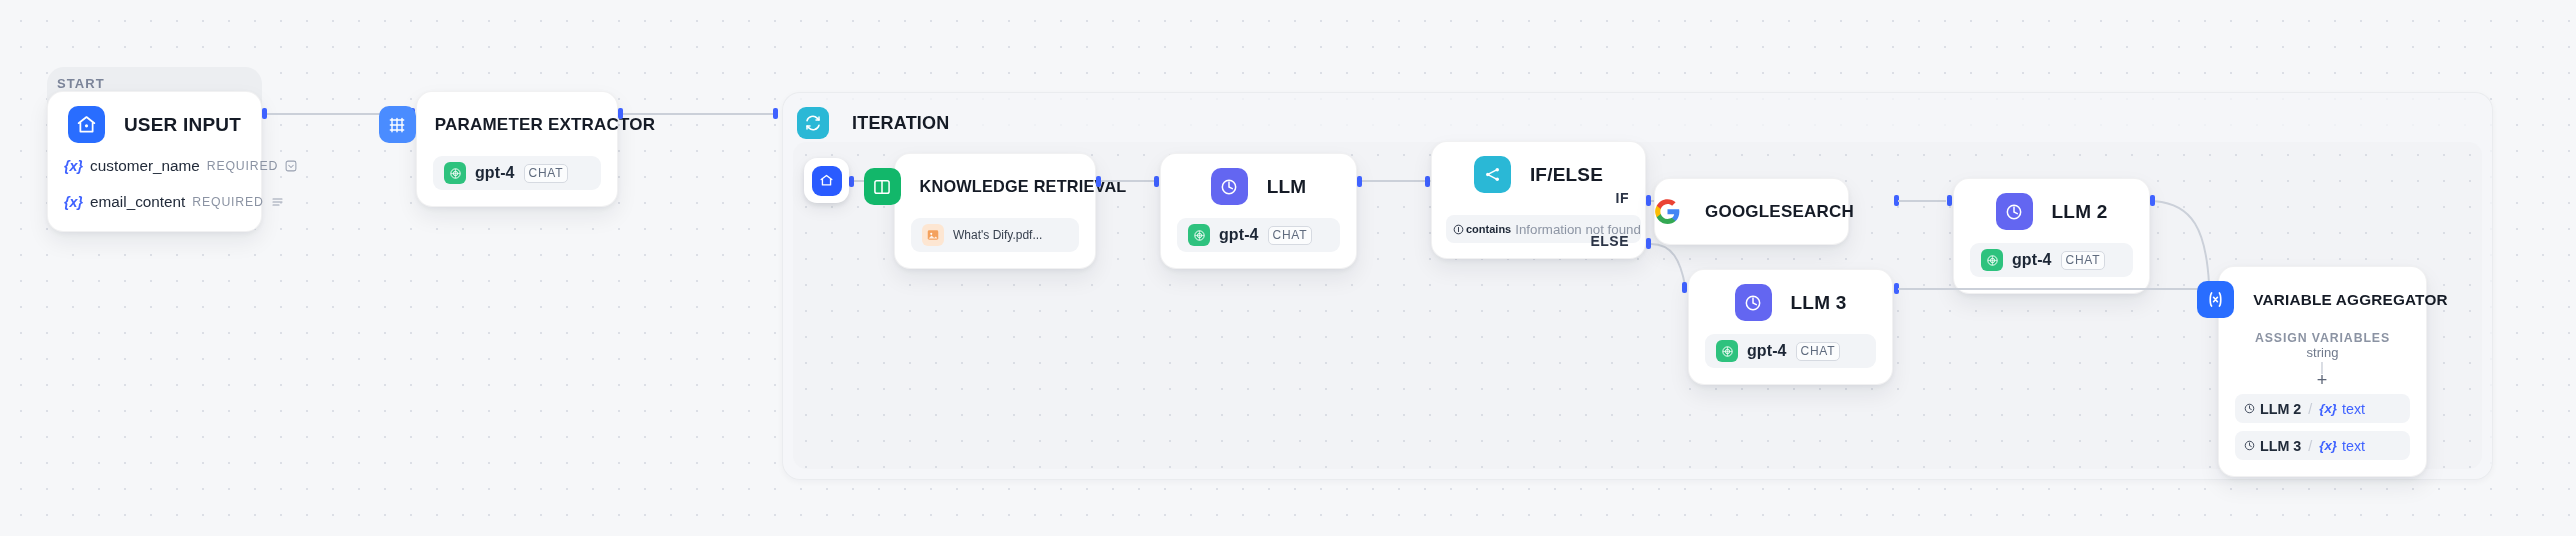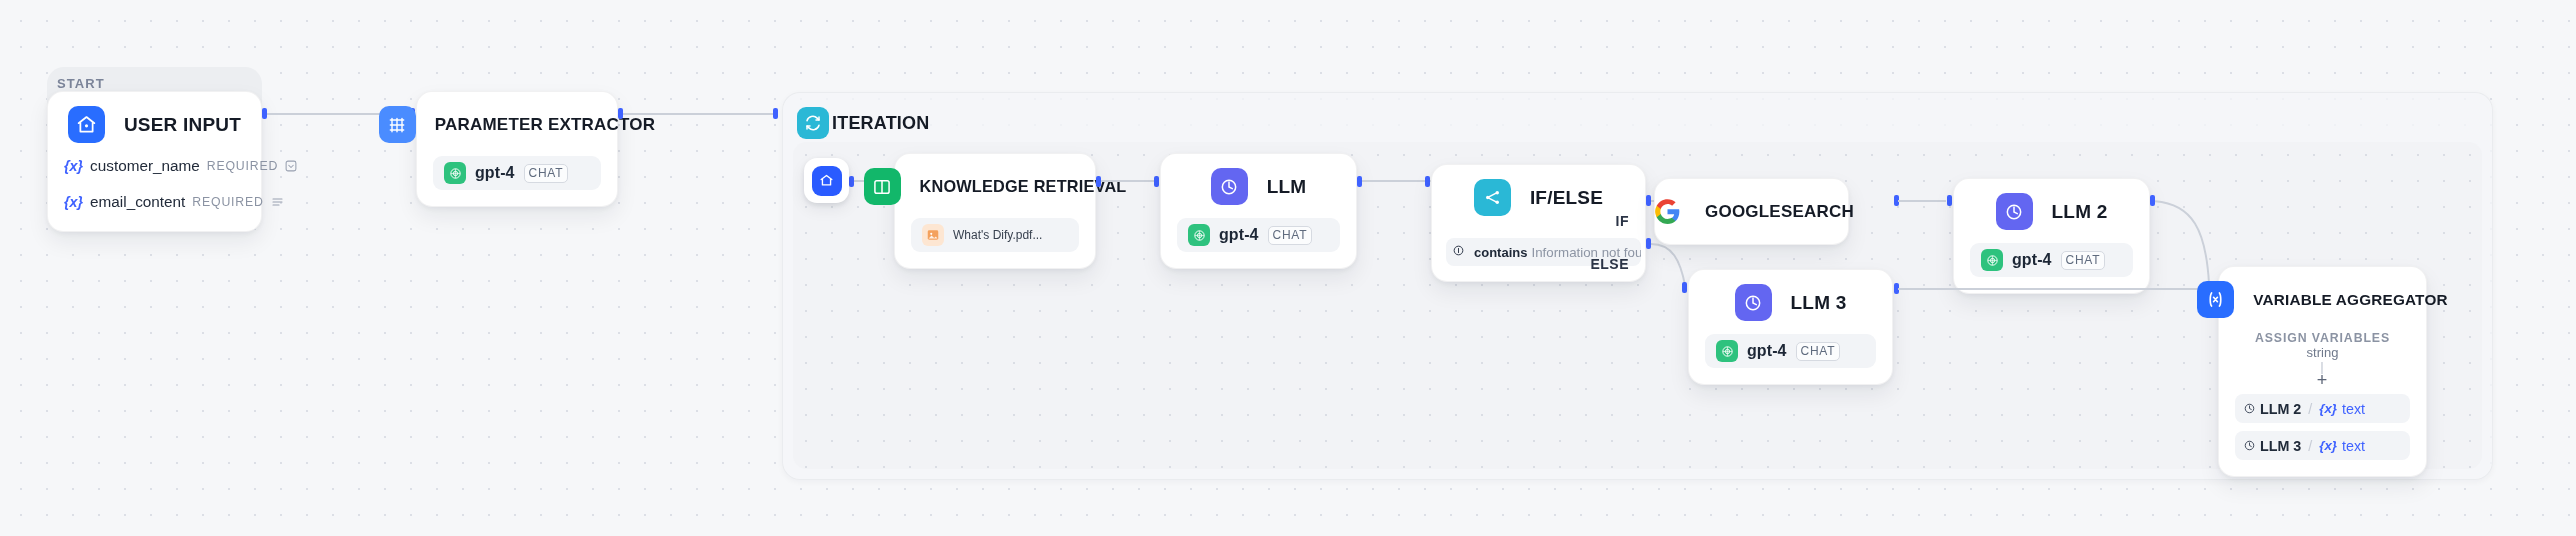--- a/index.html
+++ b/index.html
@@ -105,21 +105,21 @@
   #iteration-inner {
     position: absolute;
     left: 10px; top: 49px; right: 10px; bottom: 10px;
     border-radius: 14px;
     background-color: #f2f3f6;
     background-image: radial-gradient(circle, #dadde4 1.1px, transparent 1.2px);
     background-size: 26px 26px;
   }
   #iteration-head {
     position: absolute; left: 14px; top: 14px;
-    display: flex; align-items: center; gap: 3px; z-index: 4;
+    display: flex; align-items: center; gap: 23px; z-index: 4;
   }
   #iteration-head .ico { width: 32px; height: 32px; flex: 0 0 32px; border-radius: 9px; }
   #iteration-title { font-size: 18px; font-weight: 700; color: #151b26; letter-spacing:0.2px; }
 
   
   #iter-start {
     position: absolute; left: 804px; top: 158px;
     width: 45px; height: 45px; border-radius: 13px;
     background: #fff;
     box-shadow: 0 2px 5px rgba(16,24,40,.10), 0 6px 16px rgba(16,24,40,.07);
@@ -167,22 +167,22 @@
 
   
   .cond-row {
     position: absolute; left: 14px; top: 73px;
     width: 195px; height: 28px;
     background: #f2f4f7; border-radius: 8px;
     display: flex; align-items: center; padding: 0 7px; gap: 4px;
     font-size: 13.3px; overflow: hidden; white-space: nowrap;
   }
   .cond-chip {
-    display: inline-flex; align-items: flex-start; gap: 10px;
-    font-weight: 700; color: #1d2736; font-size: 13px;
+    display: inline-flex; align-items: center; gap: 2px;
+    font-weight: 700; color: #1d2736; font-size: 11px;
   }
   .cond-val { color: #8d95a4; font-size: 13.3px; }
 </style>
 </head>
 <body>
 
 <div id="canvas">
 
   <div id="start-group"></div>
   <div id="start-label">START</div>
@@ -327,21 +327,21 @@
       </span>
       <span class="model-name">gpt-4</span>
       <span class="chat-tag">CHAT</span>
     </div>
   </div>
 
   <div class="handle" style="left:1357px; top:176px;"></div>
   <div class="edge" style="left:1362px; top:180px; width:63px;"></div>
   <div class="handle" style="left:1425px; top:176px;"></div>
 
-  <div class="node" id="node-if-else" style="left:1431px; top:164px; width:215px; height:118px;">
+  <div class="node" id="node-if-else" style="left:1431px; top:141px; width:215px; height:118px;">
     <div class="node-head">
       <span class="ico cyan">
         <svg width="19" height="19" viewBox="0 0 24 24" fill="none" stroke="#fff" stroke-width="1.9" stroke-linecap="round" stroke-linejoin="round">
           <circle cx="6" cy="12" r="2.2" fill="#fff" stroke="none"></circle>
           <circle cx="18" cy="6" r="2.2" fill="#fff" stroke="none"></circle>
           <circle cx="18" cy="18" r="2.2" fill="#fff" stroke="none"></circle>
           <path d="M8 11 16 6.8M8 13l8 4.2"></path>
         </svg>
       </span>
       <span class="node-title">IF/ELSE</span>

